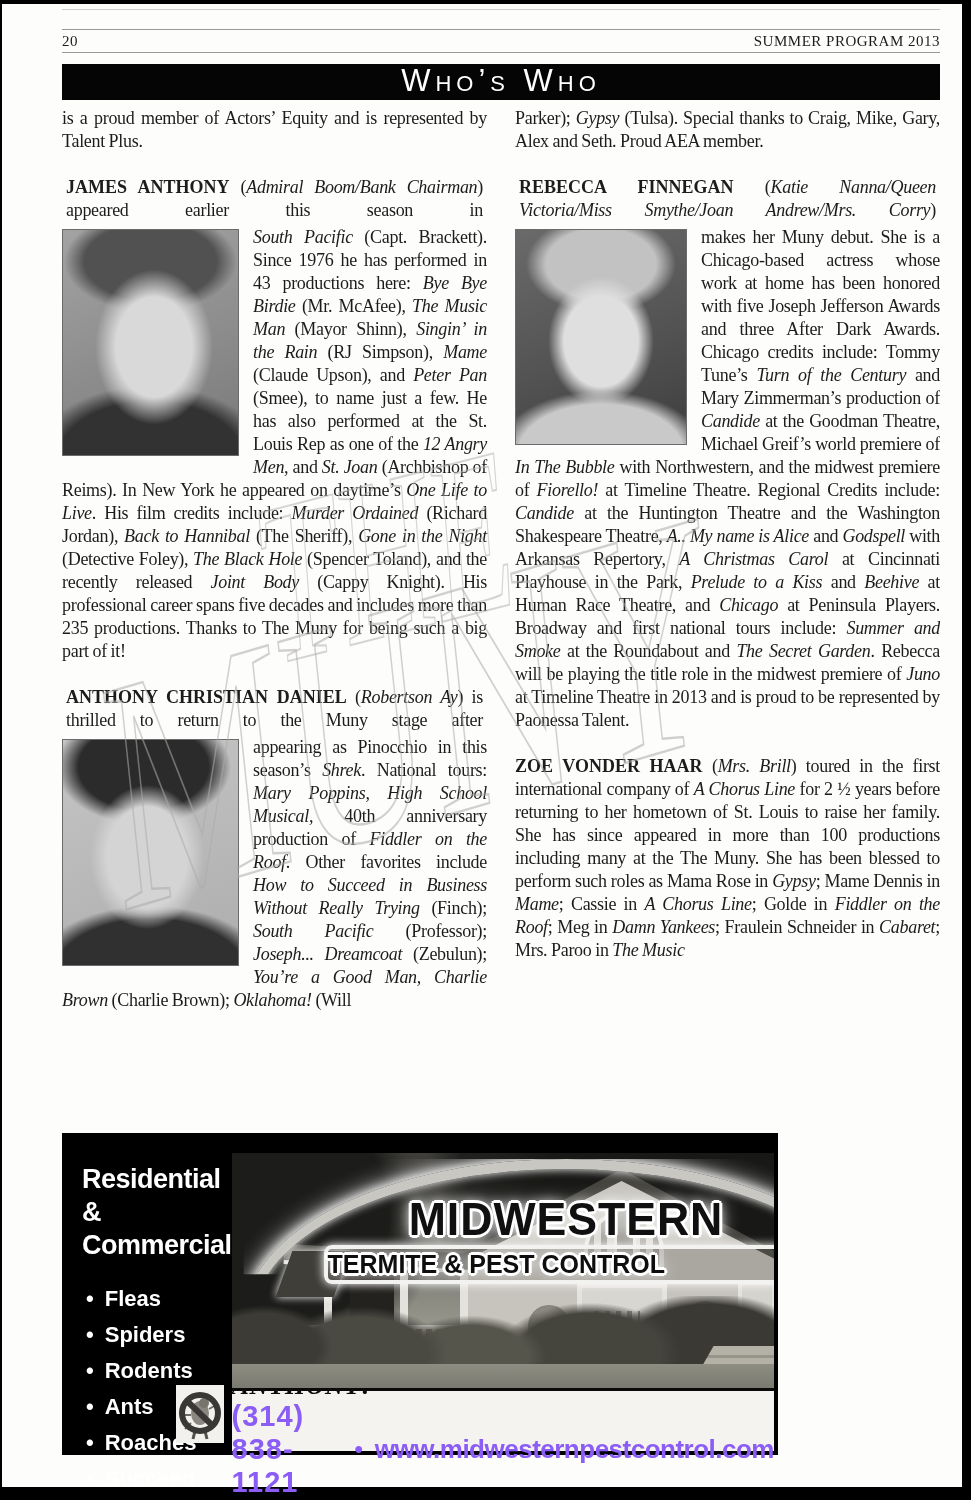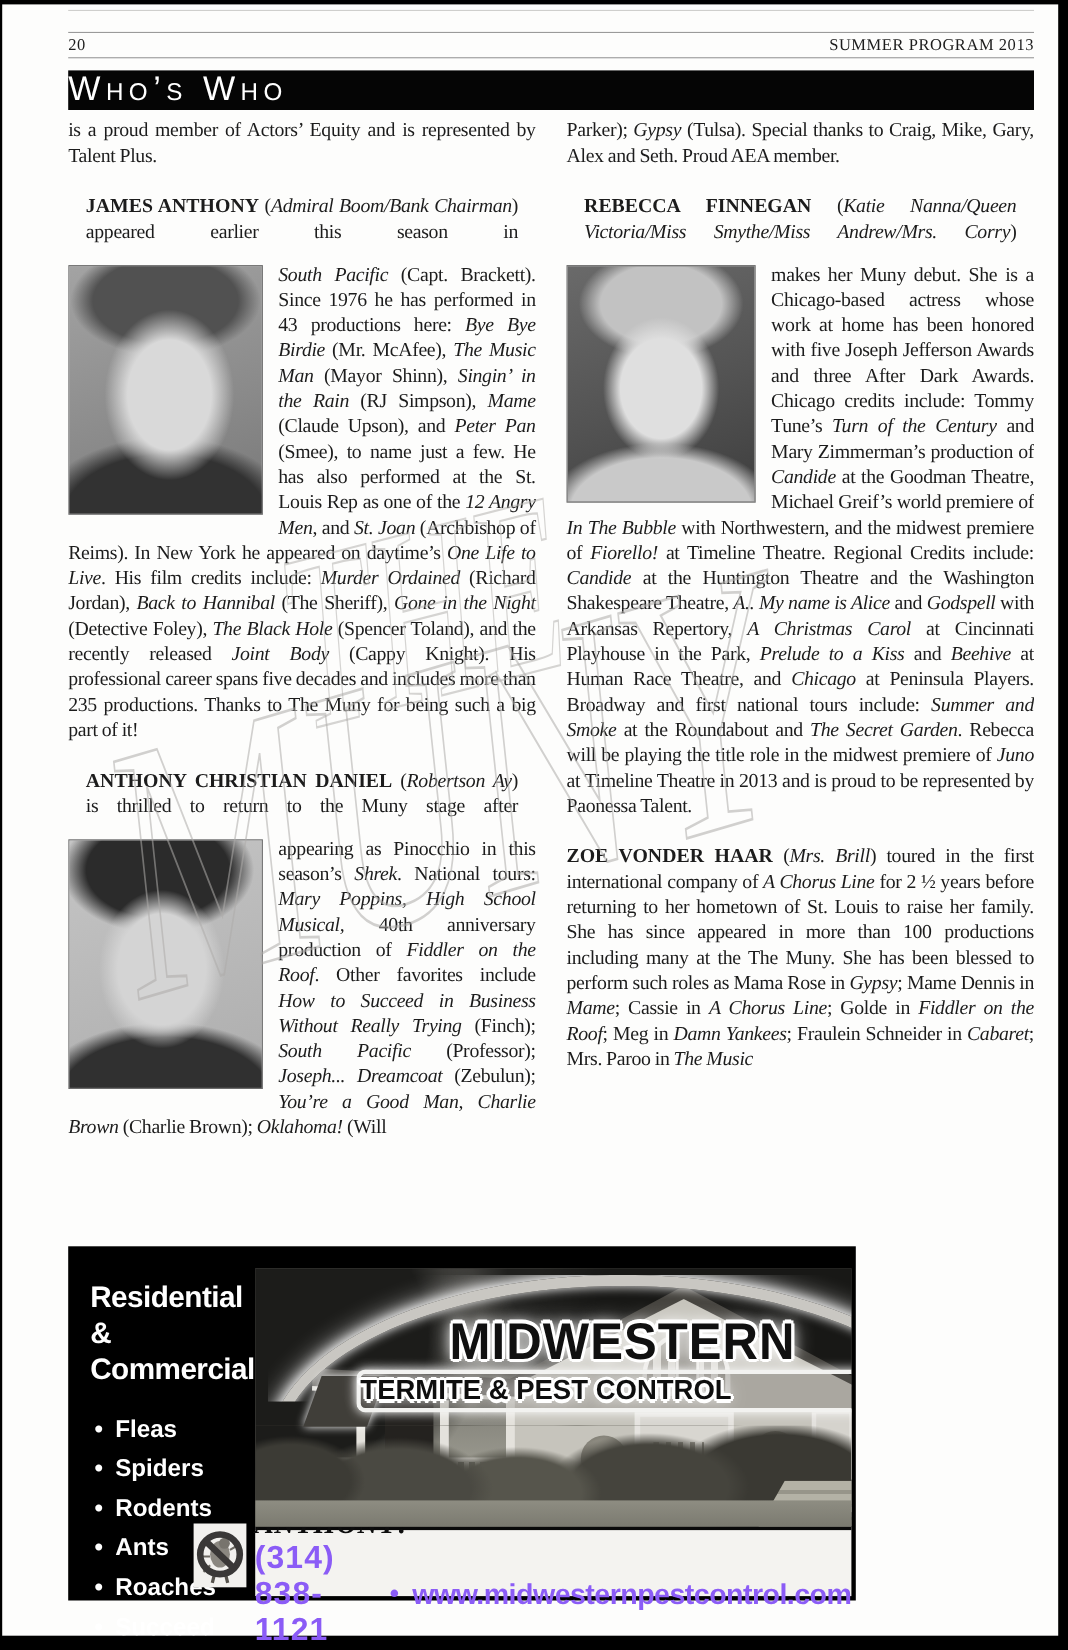--- a/index.html
+++ b/index.html
@@ -12,29 +12,29 @@
   .edge-right{left:962px;top:0;width:9px;height:1500px;}
   .edge-bottom{left:0;top:1487px;width:971px;height:13px;}
   .content{position:absolute;left:62px;top:0;width:878px;}
   .hairline{position:absolute;left:0;width:100%;height:1px;background:#9a9a9a;}
   .hl-top{top:9px;background:#cfcfcd;}
   .hl-1{top:29px;}
   .hl-2{top:52px;}
   .header-row{position:absolute;left:0;top:33px;width:100%;display:flex;justify-content:space-between;
               font-size:15px;letter-spacing:.5px;}
   .banner{position:absolute;left:0;top:64px;width:100%;height:36px;background:#050505;
-          display:flex;align-items:center;}
+          display:flex;align-items:center;justify-content:center;}
   .banner-title{color:#fff;font-family:"Liberation Sans",sans-serif;font-variant:small-caps;
                 font-size:31px;letter-spacing:5px;font-weight:400;line-height:1;padding-bottom:3px;}
   
   .columns{position:absolute;left:0;top:107px;width:100%;height:1016px;display:flex;gap:28px;overflow:hidden;}
   .col{width:425px;font-size:18px;line-height:23px;letter-spacing:-0.3px;word-spacing:-0.5px;
        text-align:justify;}
   .col p{margin:0 0 23px 0;}
-  p.lead{margin:16px;text-align:justify;text-align-last:justify;}
+  p.lead{margin:4px;text-align:justify;text-align-last:justify;}
   p.bio-body{margin:0 0 23px 0;}
   .col b{letter-spacing:0;}
   .headshot{float:left;width:175px;height:225px;margin:3px 14px 3px 0;border:1px solid #6f6b66;
             filter:grayscale(1);}
   .hs-rebecca{width:170px;height:214px;}
   .hs-james{background:
     radial-gradient(95px 125px at 52% 52%, #ddd8d1 0 40%, rgba(221,216,209,0) 62%),
     radial-gradient(120px 70px at 50% 14%, #55504a 0 55%, rgba(85,80,74,0) 72%),
     radial-gradient(160px 100px at 50% 102%, #35322e 0 58%, rgba(53,50,46,0) 74%),
     linear-gradient(160deg, #a8a39b, #8f8a82 60%, #7d7870);}
@@ -159,21 +159,21 @@
         </div>
         <div class="bio">
           <p class="lead"><b>ANTHONY CHRISTIAN DANIEL</b><span> (</span><i>Robertson Ay</i><span>) is thrilled to return to the Muny stage after</span></p>
           <p class="bio-body"><span class="headshot hs-daniel"></span><span><span>appearing as Pinocchio in this season’s </span><i>Shrek</i><span>. National tours: </span><i>Mary Poppins, High School Musical,</i><span> 40th anniversary production of </span><i>Fiddler on the Roof</i><span>. Other favorites include </span><i>How to Succeed in Business Without Really Trying</i><span> (Finch); </span><i>South Pacific</i><span> (Professor); </span><i>Joseph... Dreamcoat</i><span> (Zebulun); </span><i>You’re a Good Man, Charlie Brown</i><span> (Charlie Brown); </span><i>Oklahoma!</i><span> (Will</span></span></p>
         </div>
       </div>
 
       <div class="col">
         <p><span>Parker); </span><i>Gypsy</i><span> (Tulsa).  Special thanks to Craig, Mike, Gary, Alex and Seth. Proud AEA member.</span></p>
         <div class="bio">
-          <p class="lead"><b>REBECCA FINNEGAN</b><span> (</span><i>Katie Nanna/Queen Victoria/Miss Smythe/Miss Andrew/Mrs. Corry</i><span>)</span></p>
+          <p class="lead"><b>REBECCA FINNEGAN</b><span> (</span><i>Katie Nanna/Queen Victoria/Miss Smythe/Joan Andrew/Mrs. Corry</i><span>)</span></p>
           <p class="bio-body"><span class="headshot hs-rebecca"></span><span><span>makes her Muny debut. She is a Chicago-based actress whose work at home has been honored with five Joseph Jefferson Awards and three After Dark Awards. Chicago credits include: Tommy Tune’s </span><i>Turn of the Century</i><span> and Mary Zimmerman’s production of </span><i>Candide</i><span> at the Goodman Theatre, Michael Greif’s world premiere of </span><i>In The Bubble</i><span> with Northwestern, and the midwest premiere of </span><i>Fiorello!</i><span> at Timeline Theatre. Regional Credits include: </span><i>Candide</i><span> at the Huntington Theatre and the Washington Shakespeare Theatre, </span><i>A.. My name is Alice</i><span> and </span><i>Godspell</i><span> with Arkansas Repertory, </span><i>A Christmas Carol</i><span> at Cincinnati Playhouse in the Park, </span><i>Prelude to a Kiss</i><span> and </span><i>Beehive</i><span> at Human Race Theatre, and </span><i>Chicago</i><span> at Peninsula Players. Broadway and first national tours include: </span><i>Summer and Smoke</i><span> at the Roundabout and </span><i>The Secret Garden</i><span>. Rebecca will be playing the title role in the midwest premiere of </span><i>Juno</i><span> at Timeline Theatre in 2013 and is proud to be represented by Paonessa Talent.</span></span></p>
         </div>
         <div class="bio">
           <p class="bio-body"><b>ZOE VONDER HAAR</b><span> (</span><i>Mrs. Brill</i><span>) toured in the first international company of </span><i>A Chorus Line</i><span> for 2 ½ years before returning to her hometown of St. Louis to raise her family. She has since appeared in more than 100 productions including many at the The Muny. She has been blessed to perform such roles as Mama Rose in </span><i>Gypsy</i><span>; Mame Dennis in </span><i>Mame</i><span>; Cassie in </span><i>A Chorus Line</i><span>; Golde in </span><i>Fiddler on the Roof</i><span>; Meg in </span><i>Damn Yankees</i><span>; Fraulein Schneider in </span><i>Cabaret</i><span>; Mrs. Paroo in </span><i>The Music</i></p>
         </div>
       </div>
     </div>
 
     <div class="ad">
       <div class="ad-left">

